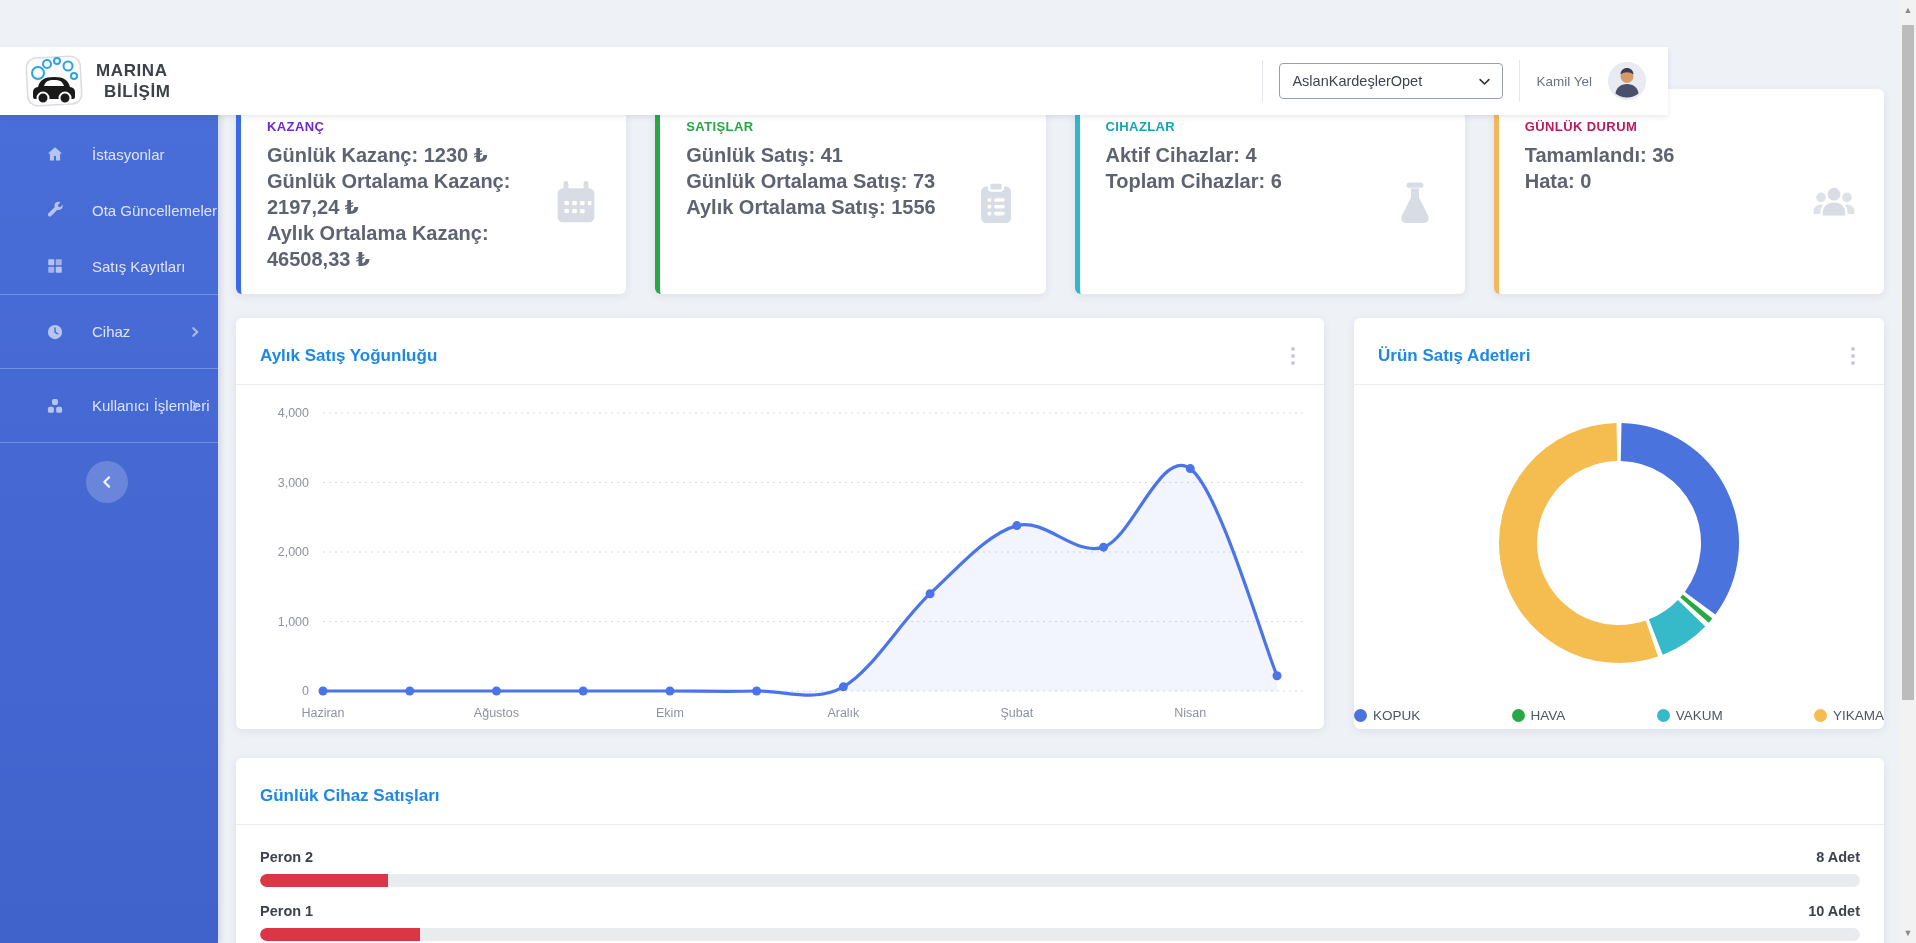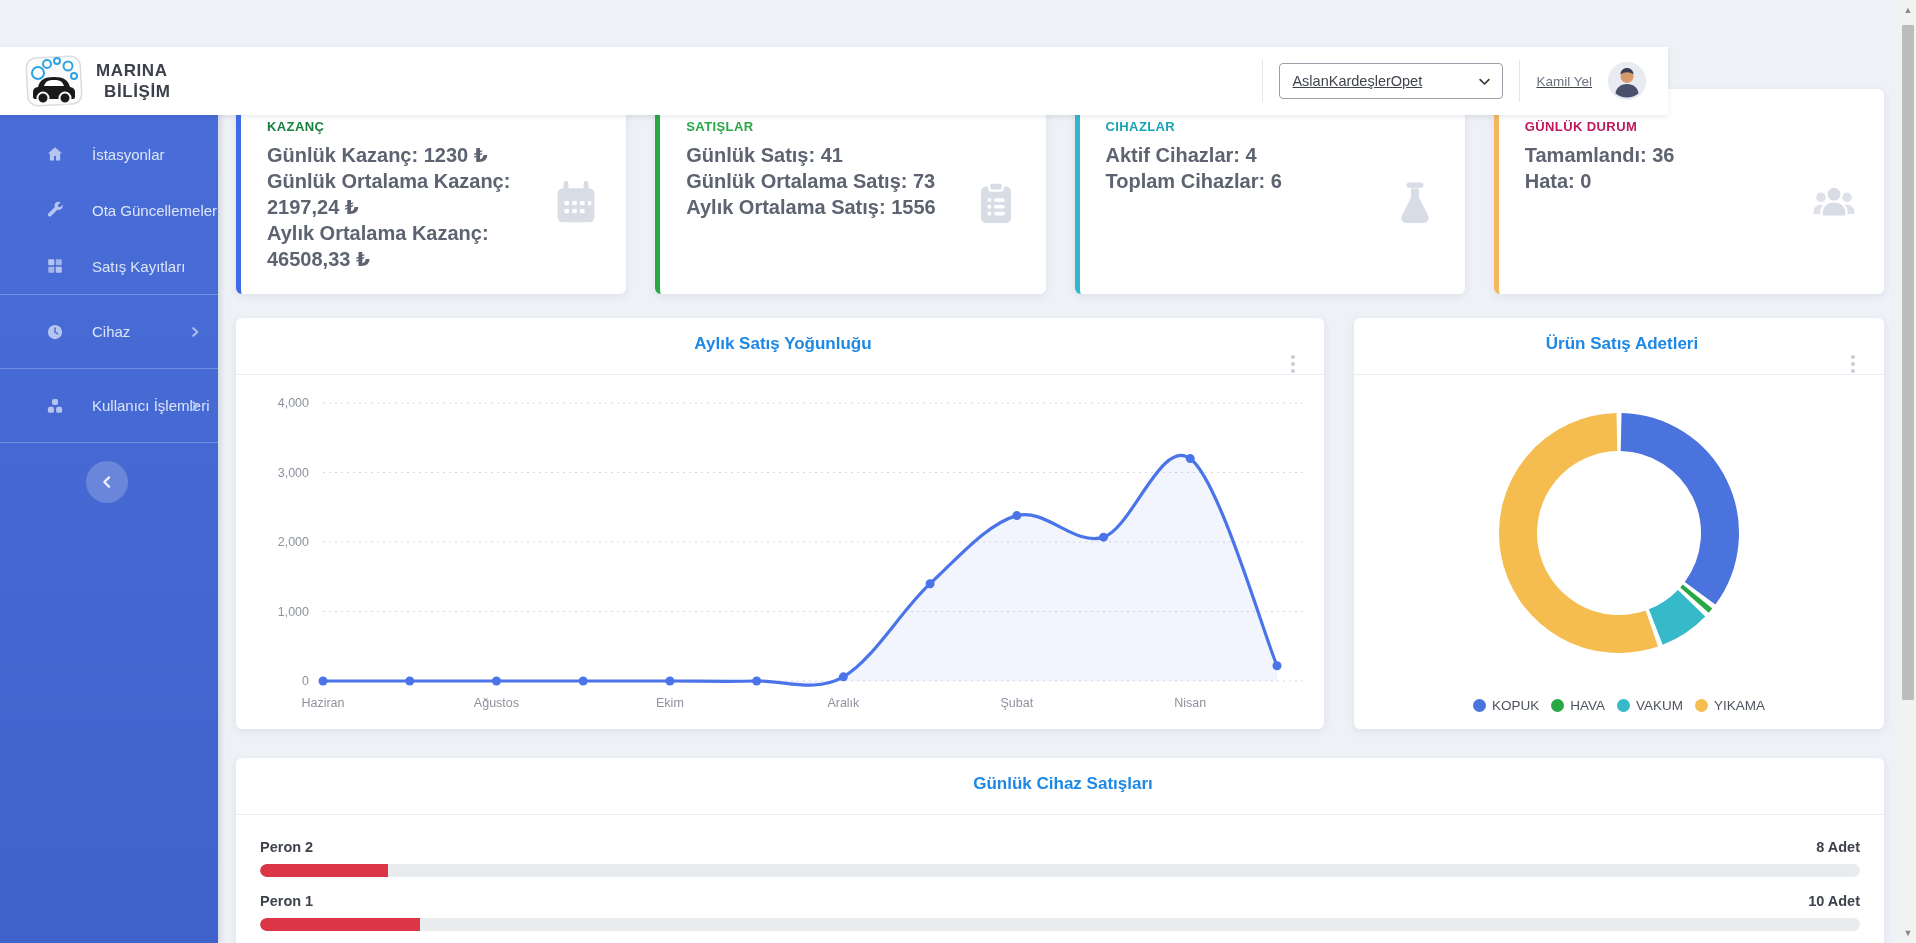--- a/index.html
+++ b/index.html
@@ -6,21 +6,21 @@
   html,body { width:1916px; height:943px; overflow:hidden; }
   body { position:relative; background:#eef1f6; font-family:"Liberation Sans","DejaVu Sans",sans-serif; color:#444; }
 
   
   .app-header { position:absolute; top:0; left:0; width:1668px; height:68px; background:#fff;
     box-shadow:0 2px 5px rgba(40,50,80,.10); z-index:20; display:flex; align-items:center;margin-top:47px; }
   .logo-area { width:218px; display:flex; align-items:center; padding-left:24px; }
   .logo-sticker { width:64px; height:56px; position:relative; flex:none; }
   .brand-text { margin-left:8px; font-weight:bold; font-size:17px; color:#3b404a; letter-spacing:.6px; line-height:1.25; }
   .brand-text .l2 { padding-left:8px; }
-  .header-right { margin-left:auto; display:flex; align-items:center; padding-right:22px; gap:16px;text-decoration:underline; }
+  .header-right { margin-left:auto; display:flex; align-items:center; padding-right:22px; gap:16px; }
   .v-div { width:1px; height:42px; background:#e4e7ec; }
   .station-select { width:224px; height:36px; border:1px solid #999fa8; border-radius:4px; background:#fff;
     display:flex; align-items:center; justify-content:space-between; padding:0 10px 0 12px; font-size:14.5px; color:#3f444d; cursor:pointer; }
   .user-name { font-size:13.5px; color:#6b7280; }
   .avatar { width:38px; height:38px; border-radius:50%; background:#e9ebf2; overflow:hidden; flex:none; cursor:pointer; }
 
   
   .sidebar { position:absolute; top:68px; left:0; width:218px; bottom:0; z-index:10;
     background:linear-gradient(180deg,#4a6ed9 0%,#4467d1 55%,#3f62cb 100%);
     box-shadow:2px 0 6px rgba(30,40,90,.15); padding-top:2px; }
@@ -43,30 +43,30 @@
   .cards { display:grid; grid-template-columns:repeat(4,1fr); gap:29px; height:205px; }
   .card { background:#fff; border-radius:6px; border-left:5px solid #888; position:relative;
     box-shadow:0 2px 8px rgba(60,70,100,.09); padding:30px 64px 20px 26px; }
   .card-cat { font-size:13px; font-weight:bold; letter-spacing:.4px; margin-bottom:8px; }
   .card-line { font-size:20px; font-weight:bold; color:#5d6370; line-height:1.3; }
   .card-icon { position:absolute; right:26px; top:90px; width:48px; height:48px; color:#d8dce5; }
   .card-icon svg { width:48px; height:48px; display:block; }
 
   .charts-row { margin-top:24px; display:flex; gap:30px; height:411px; }
   .panel { background:#fff; border-radius:6px; box-shadow:0 2px 8px rgba(60,70,100,.09); overflow:hidden; }
-  .panel-header { height:57px; display:flex; align-items:center; padding:16px 18px 0 24px;
-    border-bottom:1px solid #e9ebf0;flex-direction:column; }
+  .panel-header { height:67px; display:flex; align-items:center; padding:9px 18px 0 24px;
+    border-bottom:1px solid #e9ebf0; }
   .panel-title { font-size:17px; font-weight:bold; color:#1e88e5; }
   .kebab { margin-left:auto; width:26px; height:26px; border:none; background:none; cursor:pointer;
     display:flex; flex-direction:column; align-items:center; justify-content:center; gap:3px; }
   .kebab i { width:4px; height:4px; border-radius:50%; background:#c6ccd8; display:block; }
   .line-panel { width:1088px; flex:none; }
   .donut-panel { width:530px; flex:none; }
   .donut-body { position:relative; height:354px; }
-  .donut-legend { position:absolute; left:0; right:0; bottom:16px; display:flex; justify-content:center; gap:12px; }
+  .donut-legend { position:absolute; left:0; right:0; bottom:16px; display:flex; justify-content:space-between; gap:12px; }
   .legend-item { display:flex; align-items:center; gap:6px; font-size:13.5px; color:#4f5560; cursor:pointer; }
   .legend-dot { width:13px; height:13px; border-radius:50%; }
 
   .bottom-panel { margin-top:29px; height:280px; }
   .progress-rows { padding:24px 24px 0 24px; }
   .progress-row { margin-bottom:16px; }
   .progress-head { display:flex; justify-content:space-between; font-size:14.5px; font-weight:bold; color:#3d424d; }
   .progress-track { margin-top:9px; height:13px; border-radius:7px; background:#e9ecef; overflow:hidden; }
   .progress-fill { height:100%; border-radius:7px 0 0 7px; }
 
@@ -197,21 +197,21 @@
     <svg viewBox="0 0 24 24" fill="none" stroke="currentColor" stroke-width="3.4" stroke-linecap="round" stroke-linejoin="round">
         <polyline points="15 5 8 12 15 19"></polyline>
       </svg>
   </button>
 </aside>
 
 <main class="main">
 
   <section class="cards" id="cards">
       <div class="card" style="border-left-color: rgb(61, 107, 232);">
-        <div class="card-cat" style="color:#15803d">KAZANÇ</div>
+        <div class="card-cat" style="color:#6d28d9">KAZANÇ</div>
         <div class="card-line">Günlük Kazanç: 1230 ₺</div>
         <div class="card-line">Günlük Ortalama Kazanç: 2197,24 ₺</div>
         <div class="card-line">Aylık Ortalama Kazanç: 46508,33 ₺</div>
         <span class="card-icon">
           <svg viewBox="0 0 24 24">
             <path d="M7 2.2v3.6M17 2.2v3.6" stroke="currentColor" stroke-width="2.4" stroke-linecap="round" fill="none"></path>
             <rect x="2.8" y="4.6" width="18.4" height="17" rx="2.6" fill="currentColor"></rect>
             <g fill="#fff">
               <rect x="6.2" y="11" width="2.3" height="2.1" rx=".5"></rect>
               <rect x="10.1" y="11" width="2.3" height="2.1" rx=".5"></rect>

